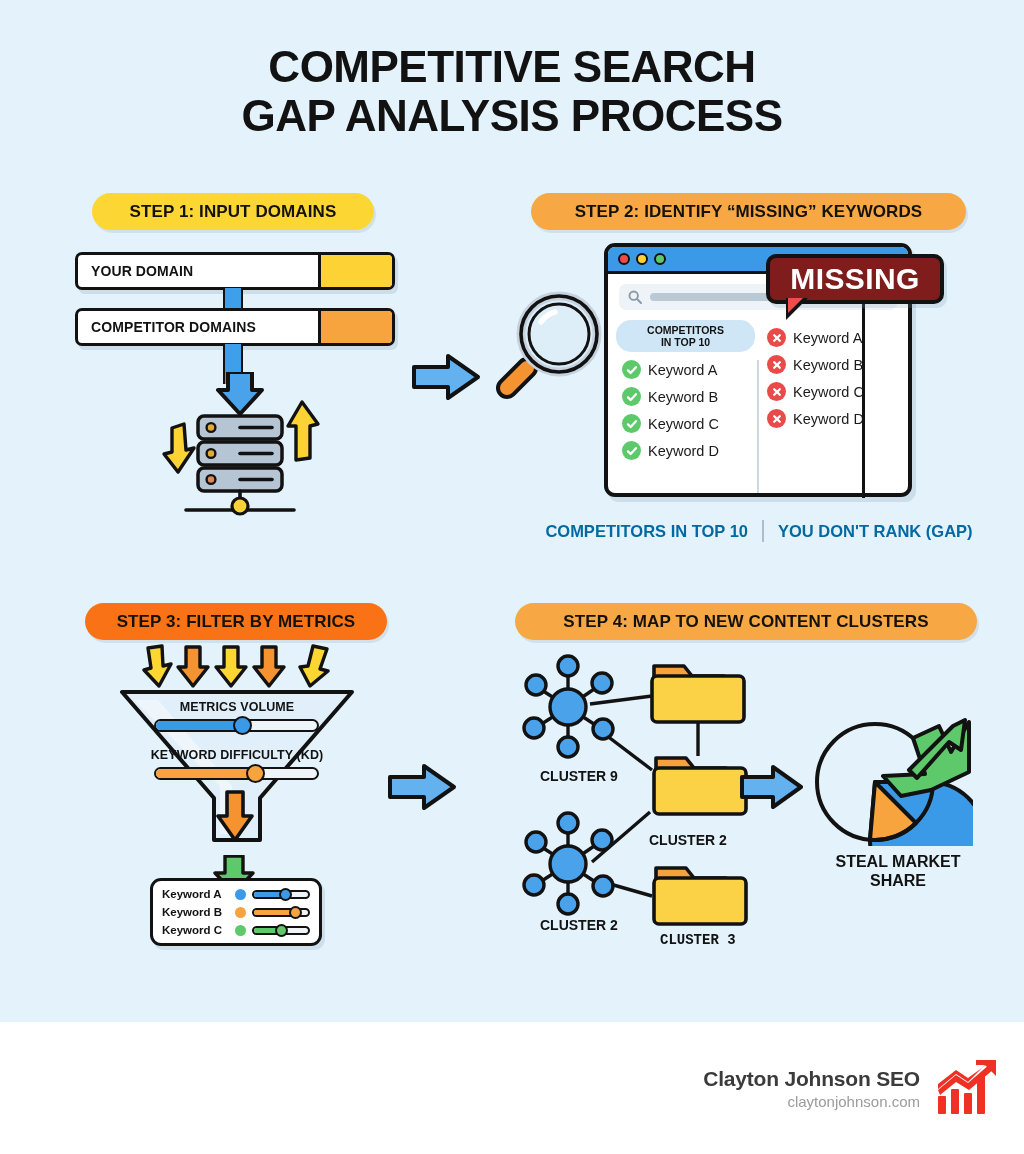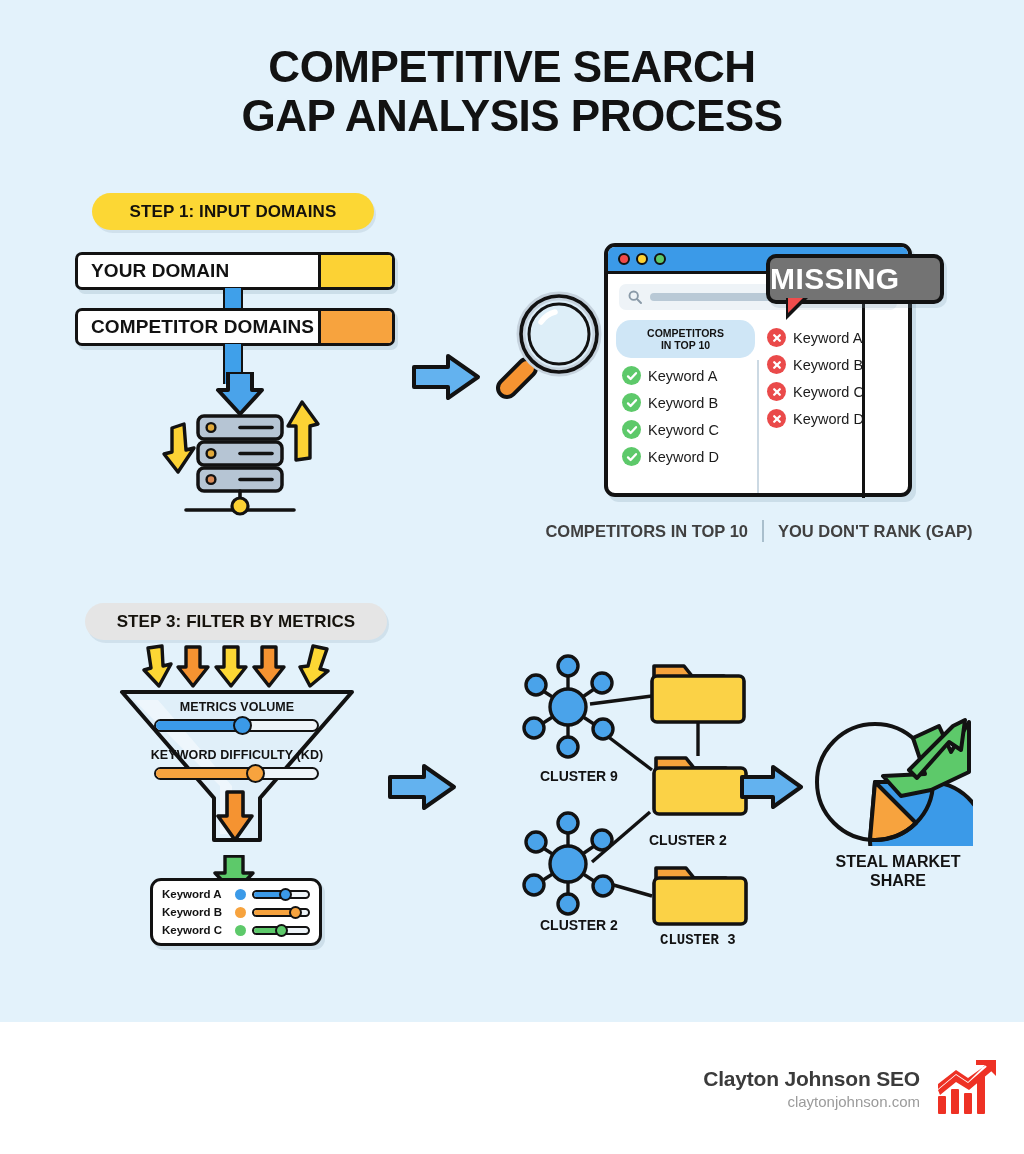--- a/index.html
+++ b/index.html
@@ -25,33 +25,33 @@
 
   
   .pill {
     position:absolute; display:flex; align-items:center; justify-content:center;
     border-radius:22px; font-weight:bold; color:#15120c;
     font-size:17px; letter-spacing:0.1px; white-space:nowrap;
     box-shadow:2px 3px 0 rgba(120,150,170,0.18);
   }
   #pill1 { left:92px;  top:193px; width:282px; height:37px; background:#fcd734; }
   #pill2 { left:531px; top:193px; width:435px; height:37px; background:#f7a845; }
-  #pill3 { left:85px;  top:603px; width:302px; height:37px; background:#e5e5e5; }
+  #pill3 { left:85px;  top:603px; width:302px; height:37px; background:#f97316; }
   #pill4 { left:515px; top:603px; width:462px; height:37px; background:#f7a845; }
 
   
   .inputbar {
     position:absolute; height:38px; background:#ffffff;
     border:3px solid #121212; border-radius:7px;
     display:flex; align-items:stretch; overflow:hidden;
     box-shadow:3px 4px 0 rgba(120,150,170,0.22);
   }
   .inputbar .label {
     flex:1; display:flex; align-items:center; padding-left:13px;
-    font-weight:bold; font-size:19px; color:#121212; letter-spacing:0.1px;
+    font-weight:bold; font-size:14px; color:#121212; letter-spacing:0.1px;
     white-space:nowrap;
   }
   .inputbar .swatch { width:74px; border-left:3px solid #121212; }
   #bar1 { left:75px; top:252px; width:320px; }
   #bar1 .swatch { background:#fcd234; }
   #bar2 { left:75px; top:308px; width:320px; }
   #bar2 .swatch { background:#f7a33e; }
 
   .connector {
     position:absolute; background:#3fa0ea; border-left:2px solid #121212; border-right:2px solid #121212;
@@ -81,61 +81,61 @@
   .dot { width:12px; height:12px; border-radius:50%; border:2px solid #121212; }
   .dot.r { background:#ef4a4a; } .dot.y { background:#fcd234; } .dot.g { background:#5dc96a; }
   #browser .searchrow {
     margin:10px 11px 4px 11px; height:26px; background:#eef3f7; border-radius:7px;
     display:flex; align-items:center; padding:0 9px; gap:8px;
   }
   #browser .searchpill { flex:1; height:8px; background:#b9c9d6; border-radius:5px; max-width:150px; }
   #browser .cols { display:flex; padding:6px 8px 0 8px; gap:6px; position:relative; }
   #browser .col { flex:1; }
   #browser .colhead {
-    background:#cfe6f6; border-radius:15px; height:38px;
+    background:#cfe6f6; border-radius:15px; height:32px;
     display:flex; align-items:center; justify-content:center; text-align:center;
     font-weight:bold; font-size:10.5px; line-height:1.15; color:#121212;
   }
   #browser .kwrow { display:flex; align-items:center; gap:7px; margin-top:8px; padding-left:6px; }
   #browser .kwrow .kwtext { font-size:14.5px; color:#1b1b1b; }
   #browser .vdivide {
     position:absolute; left:50%; top:46px; width:2px; height:160px;
     background:#ccd9e3; transform:translateX(-1px);
   }
   .badge { width:19px; height:19px; border-radius:50%; display:flex; align-items:center; justify-content:center; flex:0 0 auto; }
   .badge.ok { background:#5dc96a; }
   .badge.no { background:#ea4a4a; }
 
   
   #magnifier { position:absolute; left:489px; top:276px; width:130px; height:130px; }
 
   
   #missing {
     position:absolute; left:766px; top:254px; width:178px; height:50px;
-    background:#737373; border:4px solid #121212; border-radius:10px;
-    display:flex; align-items:center; 
+    background:#7f1d1d; border:4px solid #121212; border-radius:10px;
+    display:flex; align-items:center; justify-content:center;
     color:#ffffff; font-weight:bold; font-size:30px; letter-spacing:0.4px;
     box-shadow:3px 4px 0 rgba(120,150,170,0.2); z-index:5;
   }
   #missing .tail {
     position:absolute; left:16px; bottom:-20px; width:0; height:0;
     border-left:0 solid transparent; border-right:22px solid transparent;
     border-top:22px solid #121212;
   }
   #missing .tail2 {
     position:absolute; left:18px; bottom:-13px; width:0; height:0;
     border-right:15px solid transparent; border-top:15px solid #ef4c4c;
   }
   #missing-line { position:absolute; left:862px; top:300px; width:3px; height:198px; background:#121212; z-index:4; }
 
   
   #caption {
     position:absolute; left:524px; top:518px; width:470px; height:26px;
     display:flex; align-items:center; justify-content:center; gap:0;
-    font-weight:bold; font-size:16.5px; color:#404040; white-space:nowrap;
+    font-weight:bold; font-size:16.5px; color:#0369a1; white-space:nowrap;
   }
   #caption .cap { padding:0 14px; }
   #caption .sep { width:2px; height:22px; background:#a9bfcd; }
 
   
   #funnel-arrows { position:absolute; left:142px; top:644px; width:190px; height:46px; }
   #funnel { position:absolute; left:112px; top:686px; width:250px; height:160px; }
   #funnel-sliders { position:absolute; left:112px; top:686px; width:250px; height:120px; }
   .fl-label {
     position:absolute; width:250px; text-align:center;
@@ -204,21 +204,23 @@
 <div id="canvas">
   <div class="stage"></div>
   <div class="footer-band"></div>
 
   <div id="title">
     <span>COMPETITIVE SEARCH</span>
     <span class="l2">GAP ANALYSIS PROCESS</span>
   </div>
 
   <div class="pill" id="pill1">STEP 1: INPUT DOMAINS</div>
+  <div class="pill" id="pill2">STEP 2: IDENTIFY “MISSING” KEYWORDS</div>
   <div class="pill" id="pill3">STEP 3: FILTER BY METRICS</div>
+  <div class="pill" id="pill4">STEP 4: MAP TO NEW CONTENT CLUSTERS</div>
 
   <div class="inputbar" id="bar1">
     <div class="label">YOUR DOMAIN</div>
     <div class="swatch"></div>
   </div>
   <div class="connector" id="conn-a"></div>
   <div class="inputbar" id="bar2">
     <div class="label">COMPETITOR DOMAINS</div>
     <div class="swatch"></div>
   </div>

